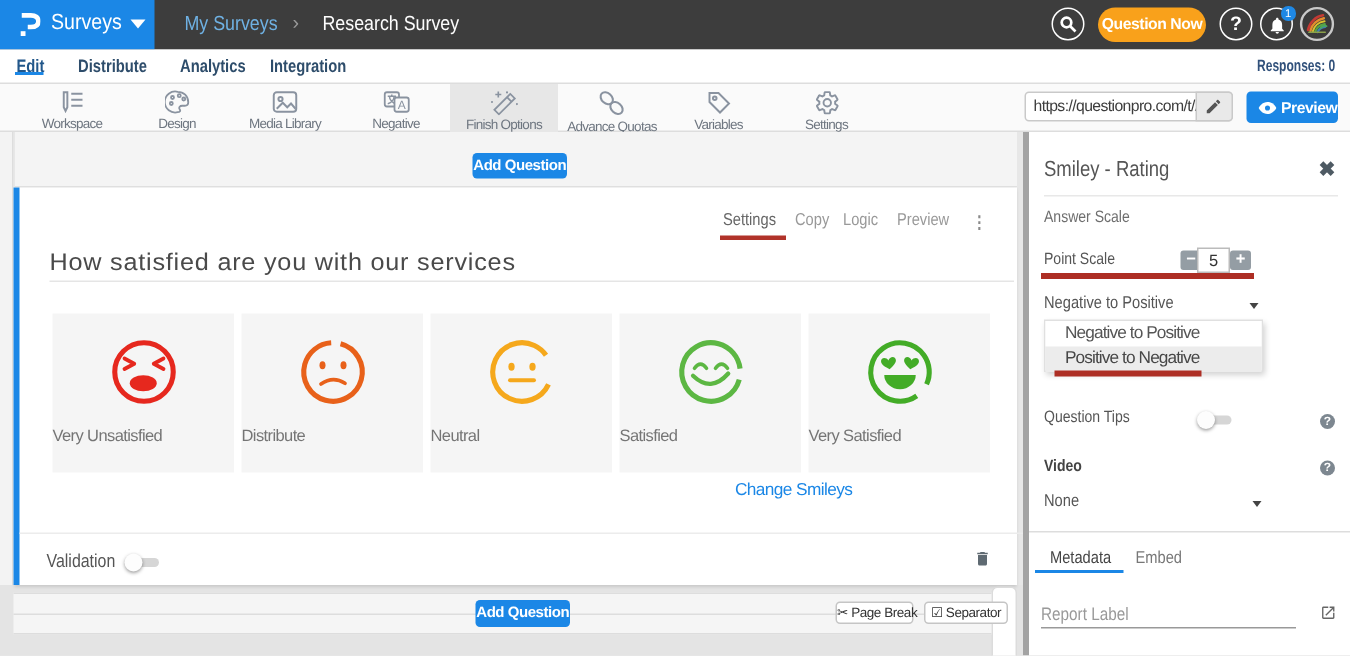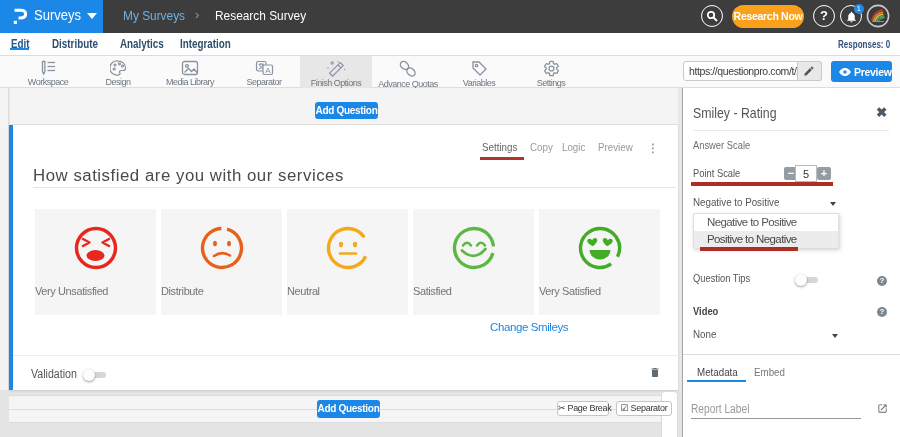--- a/index.html
+++ b/index.html
@@ -56,21 +56,21 @@
   .toggle { position:absolute; width:22px; height:6px; background:#d6d6d6; border-radius:3px; }
   .knob { position:absolute; left:-1px; top:-3px; width:12px; height:12px; background:#fdfdfd; border-radius:50%; box-shadow:0 1px 2.5px rgba(0,0,0,.4); }
 
   
   #botbar { position:absolute; left:9px; top:307px; width:652px; height:28px; background:#f5f5f5; border-top:1px solid #ddd; border-bottom:1px solid #ddd; }
   #botline { position:absolute; left:0; top:13px; width:652px; height:1px; background:#ddd; }
   .minibtn { position:absolute; top:5px; height:15px; background:#fff; border:1px solid #c5c5c5; border-radius:3px; font-size:9px; color:#333; line-height:13px; text-align:center; white-space:nowrap; letter-spacing:-0.3px; }
   #belowbar { position:absolute; left:0; top:302px; width:682px; height:135px; background:#e4e4e4; }
 
   
-  #sidebar { position:absolute; left:682px; top:88px; width:218px; height:349px; background:#fff; border-left:1px solid #a3a3a3; }
+  #sidebar { position:absolute; left:682px; top:88px; width:218px; height:349px; background:#fff; border-left:4px solid #a3a3a3; }
   #sbtitle { position:absolute; left:10px; top:17px; font-size:14.5px; color:#555; white-space:nowrap; transform:scaleX(0.85); transform-origin:left top; }
   #sbclose { position:absolute; left:193px; top:16px; font-size:13.5px; font-weight:bold; color:#4e5a63; }
   #sbhr1 { position:absolute; left:10px; top:42px; width:196px; height:1px; background:#e8e8e8; }
   #answerscale { position:absolute; left:10px; top:51px; font-size:11px; color:#6e6e6e;  white-space:nowrap; transform:scaleX(0.85); transform-origin:left top; }
   #pointscale { position:absolute; left:10px; top:79px; font-size:11px; color:#555;  white-space:nowrap; transform:scaleX(0.85); transform-origin:left top; }
   .stepbtn { position:absolute; top:79px; width:14px; height:13px; background:#949da4; border-radius:2px; color:#fff; font-weight:bold; font-size:11px; text-align:center; line-height:12px; }
   #stepnum { position:absolute; left:112px; top:77px; width:22px; height:17px; background:#fff; border:1px solid #bbb; text-align:center; font-size:11px; color:#333; line-height:16px; }
   #redrule1 { position:absolute; left:8px; top:94px; width:142px; height:3.5px; background:#ad2e24; }
   #seltext { position:absolute; left:10px; top:108px; font-size:11.5px; color:#555;  white-space:nowrap; transform:scaleX(0.85); transform-origin:left top; }
   #selcaret { position:absolute; left:147px; top:114px; width:0; height:0; border-left:3.8px solid transparent; border-right:3.8px solid transparent; border-top:4.5px solid #444; }
@@ -101,21 +101,21 @@
   <div id="surveys">Surveys</div>
   <div id="caret1"></div>
   <div id="crumb1">My Surveys</div>
   <div id="crumbsep">›</div>
   <div id="crumb2">Research Survey</div>
   <div class="circbtn" style="left:701px"></div>
   <svg class="abs" style="left:706px;top:10px" width="13" height="13" viewBox="0 0 13 13">
       <circle cx="5" cy="5" r="3.2" fill="none" stroke="#fff" stroke-width="1.8"></circle>
       <line x1="7.5" y1="7.5" x2="11" y2="11" stroke="#fff" stroke-width="1.8"></line>
     </svg>
-  <div id="upgrade">Research Now</div>
+  <div id="upgrade">Question Now</div>
   <div class="circbtn" style="left:813px"></div>
   <div class="abs" style="left:813px;top:5px;width:22px;height:22px;color:#fff;font-weight:bold;font-size:13px;text-align:center;line-height:22px">?</div>
   <div class="circbtn" style="left:840px"></div>
   <svg class="abs" style="left:845px;top:10px" width="13" height="14" viewBox="0 0 24 24">
       <path fill="#fff" d="M12 22c1.1 0 2-.9 2-2h-4c0 1.1.9 2 2 2zm6-6v-5c0-3.07-1.63-5.64-4.5-6.32V4c0-.83-.67-1.5-1.5-1.5S10.5 3.17 10.5 4v.68C7.64 5.36 6 7.92 6 11v5l-2 2v1h16v-1l-2-2z"></path>
     </svg>
   <div id="badge1">1</div>
   <svg class="abs" style="left:866px;top:4px" width="24" height="24" viewBox="0 0 24 24">
     <circle cx="12" cy="12" r="10.6" fill="#3a3a3a" stroke="#c9c9c9" stroke-width="1.6"></circle>
     <g fill="none" stroke-linecap="round">
@@ -176,21 +176,21 @@
   </div>
   <div class="titem" style="left:234px;width:60px">
     <svg width="19" height="16" viewBox="0 0 19 16">
         <g stroke="#8a93a0" stroke-width="1.2" fill="none">
           <rect x="1.5" y="1.5" width="9.5" height="9.5" rx="1.5"></rect>
           <path d="M3.5 4.2 h5.5 M6.2 3 v1.2 M7.8 4.2 c0 2.6-2.5 4.6-4.3 5 M4.6 4.2 c0 2.6 2.5 4.6 4.3 5" stroke-width="1"></path>
           <rect x="8" y="5" width="9.5" height="9.5" rx="1.5" fill="#fafafa"></rect>
           <text x="10.2" y="12.6" font-size="8" fill="#8a93a0" stroke="none" font-family="Liberation Sans">A</text>
         </g>
       </svg>
-    <div class="tlabel">Separator</div>
+    <div class="tlabel">Negative</div>
   </div>
   <div class="titem" style="left:301px;width:70px">
     <svg width="20" height="17" viewBox="0 0 20 17">
         <g stroke="#8a93a0" stroke-width="1.2" fill="none">
           <path d="M14.2 2.6 L3.6 13.2 l3 3 L17.2 5.6z"></path>
           <line x1="12" y1="4.8" x2="15" y2="7.8"></line>
           <path d="M6.2 1 v4 M4.2 3 h4" stroke-width="1.1"></path>
           <circle cx="12" cy="1.6" r="0.7" stroke="none" fill="#8a93a0"></circle>
           <circle cx="18.6" cy="9.4" r="0.7" stroke="none" fill="#8a93a0"></circle>
           <circle cx="2" cy="8" r="0.7" stroke="none" fill="#8a93a0"></circle>

